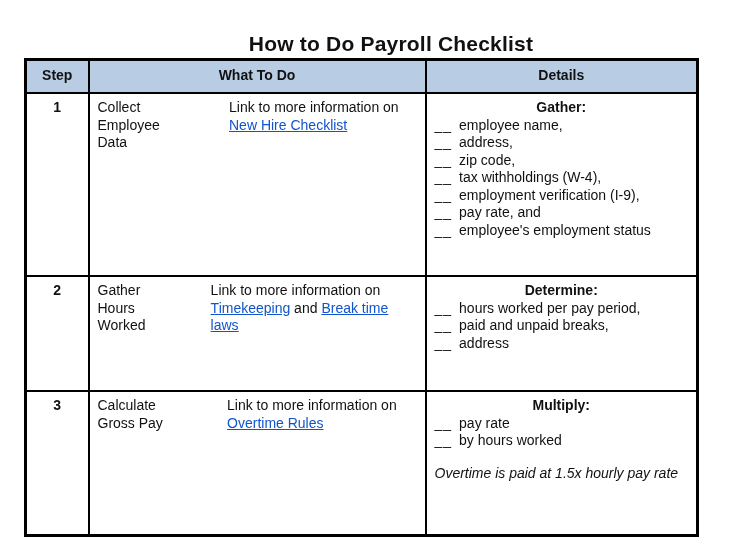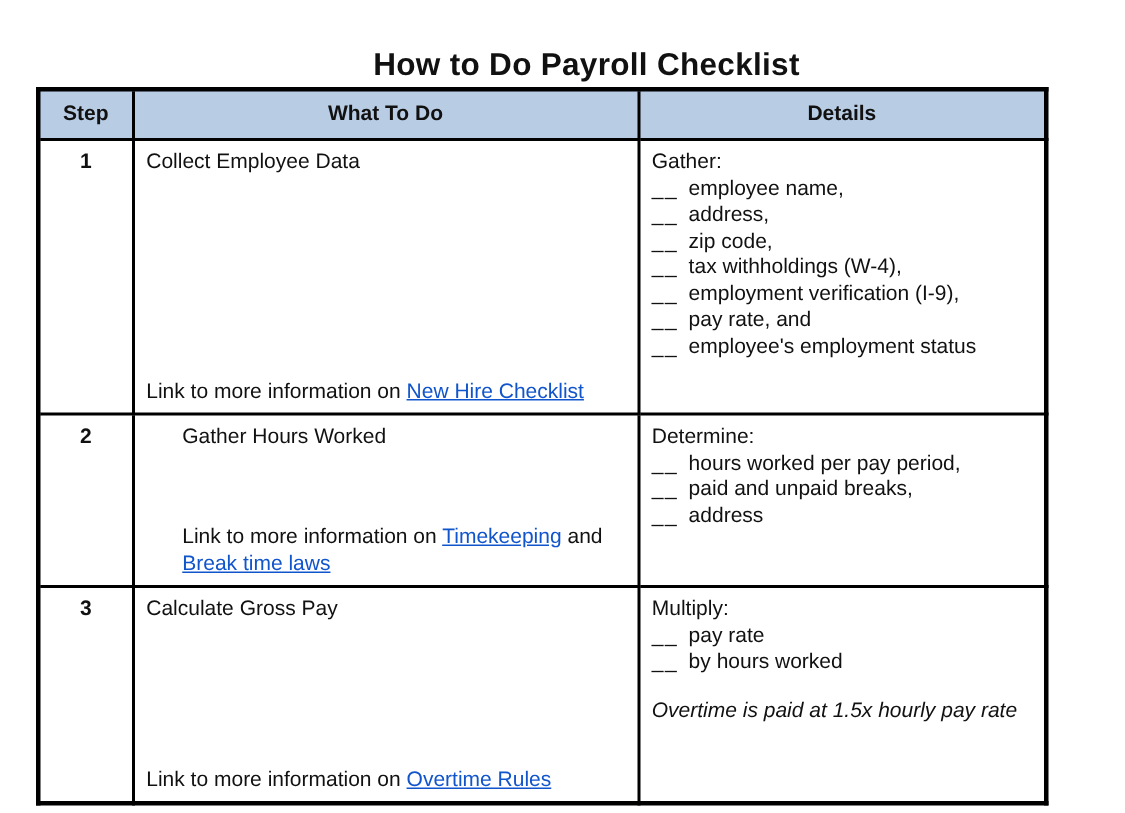--- a/index.html
+++ b/index.html
@@ -34,26 +34,26 @@
     background:var(--header-bg);
     text-align:center;font-weight:bold;
     padding-top:6px;padding-bottom:6px;
     height:19px;
   }
   col.c-step{width:63px;}
   col.c-todo{width:337px;}
   col.c-details{width:272px;}
   td.step{text-align:center;font-weight:bold;}
   .cellflex{
-    display:flex;flex-direction:column;justify-content:space-between;gap:40px;
+    display:flex;flex-direction:row;justify-content:space-between;gap:40px;
   }
   tr.r1 .cellflex{height:170px;}
-  tr.r2 .cellflex{height:102px;margin-left:24px;}
+  tr.r2 .cellflex{height:102px;}
   tr.r3 .cellflex{height:131px;}
-  .details-heading{font-weight:normal;}
+  .details-heading{font-weight:bold;text-align:center;}
   .items{}
   .item{white-space:nowrap;}
   .blank{letter-spacing:1px;margin-right:7px;}
   .note{font-style:italic;margin-top:15px;}
   a.doclink{color:var(--link);text-decoration:underline;cursor:pointer;}
 </style>
 </head>
 <body>
 
 <div class="page">

